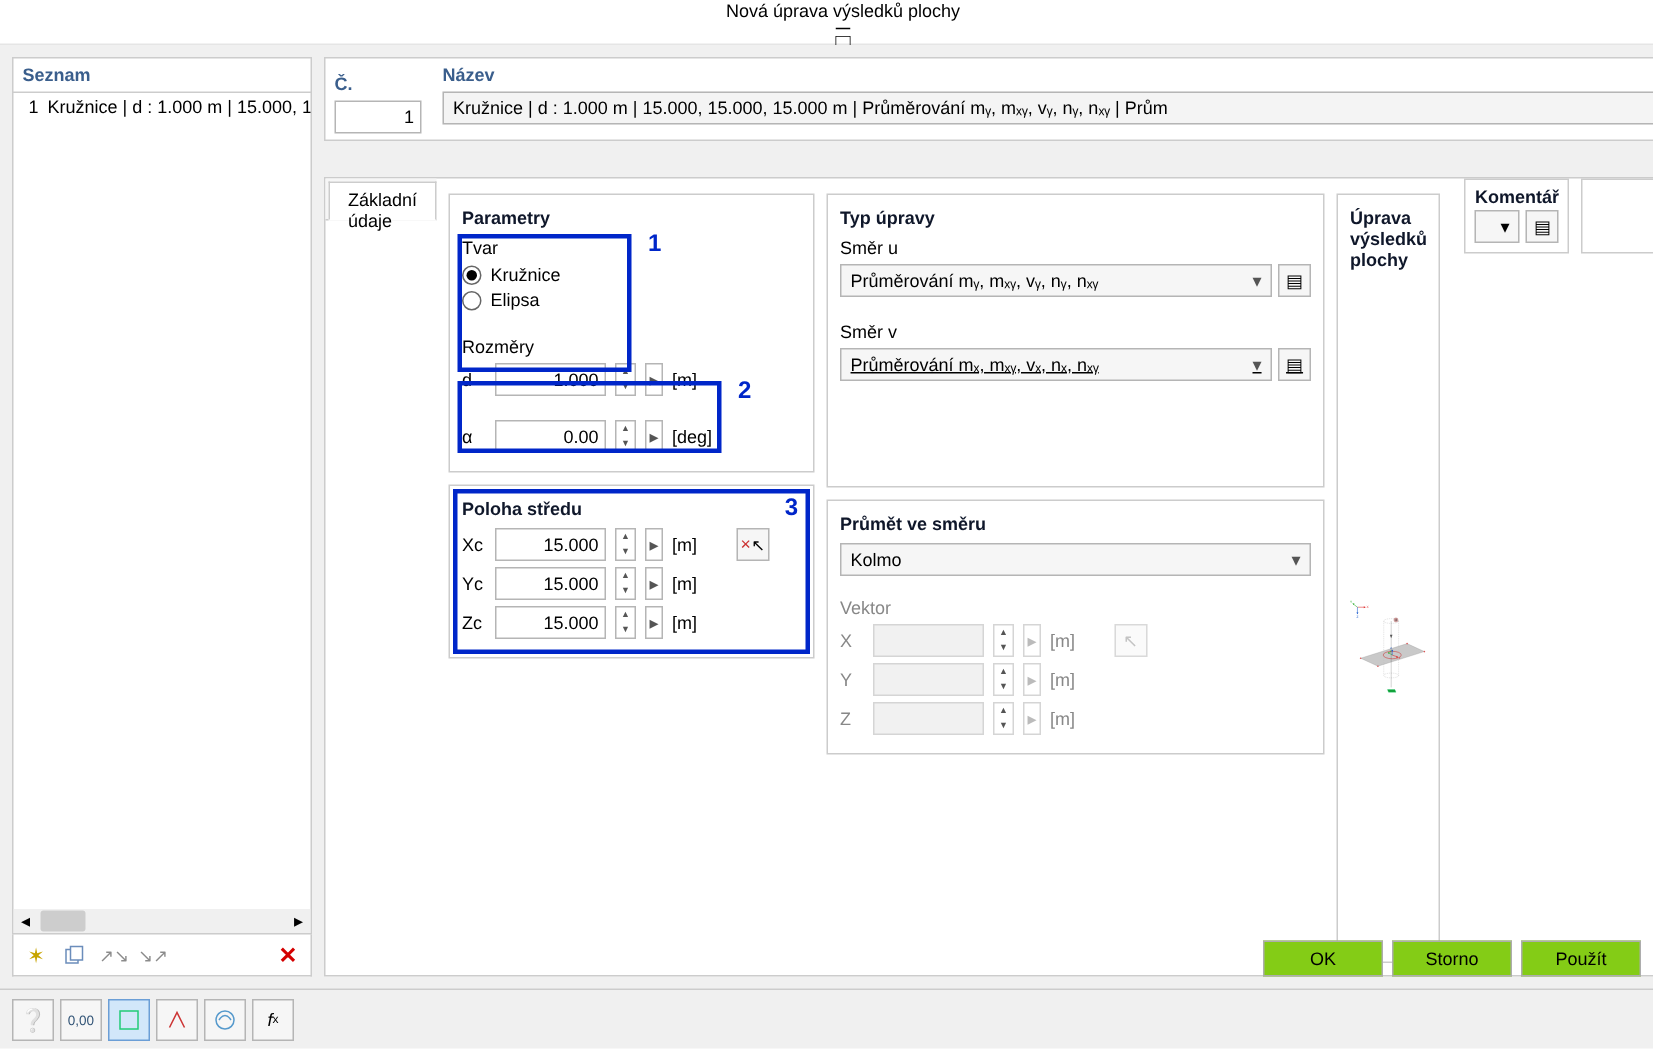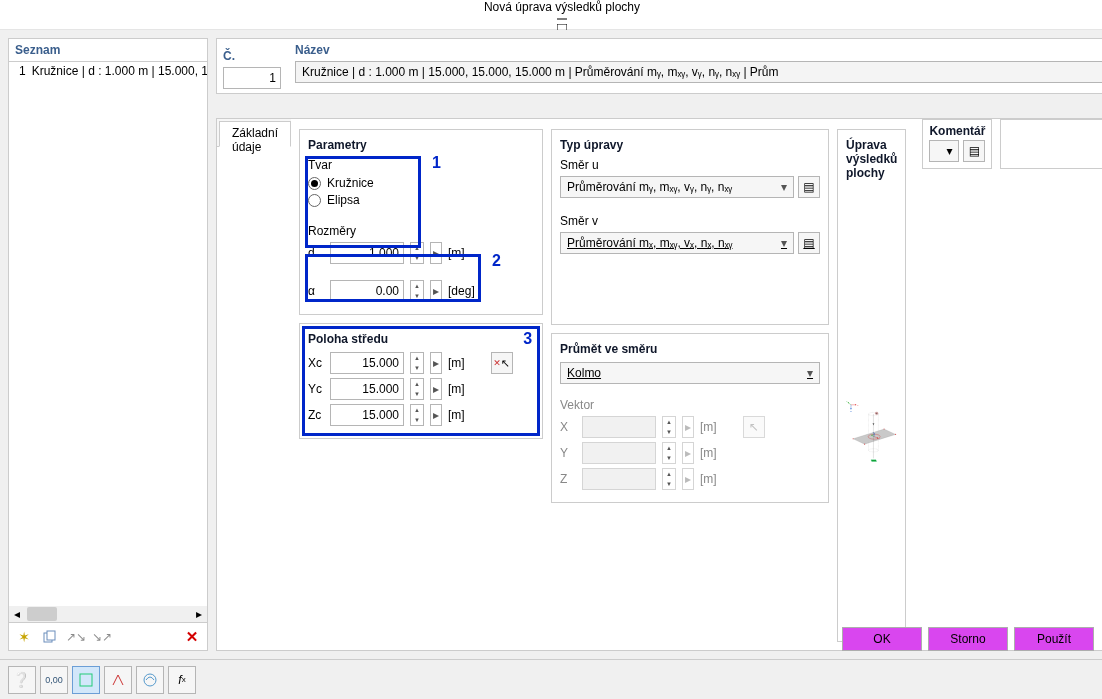--- a/index.html
+++ b/index.html
@@ -35,21 +35,21 @@
   .assign-wrap { display:flex; align-items:flex-end; gap:1px; }
   .assign-input { flex:1; height:22px; border:1px solid #b5b5b5; padding:2px 6px; }
   .hl { border: 3px solid #0026c9; }
 
   .main-row { flex:1; background:#fff; border:1px solid #ccc; margin-top:24px; display:flex; }
   .tabs { height: 28px; display:flex; align-items:flex-end; border-bottom: 1px solid #ccc; background:#f6f6f6; padding-left:2px; }
   .tab { height: 26px; padding: 4px 12px; border: 1px solid #ccc; border-bottom: 1px solid #fff; background:#fff; position: relative; top:1px; }
   .main-body { flex:1; padding: 10px 8px 8px 8px; display:flex; gap:8px; }
   .col { display:flex; flex-direction:column; gap:8px; }
   .colA { width: 244px; }
-  .colB { width: 278px; }
+  .colB { width: 332px; }
   .colC { flex:1; }
   .card { border: 1px solid #ccc; padding: 8px; position:relative; }
   .card-title { font-weight:bold; color:#0f172a; margin-bottom:6px; display:block; }
   .sublabel { color:#000; margin: 4px 0; display:block; }
   .radio-row { display:flex; align-items:center; gap:6px; margin: 3px 0; }
   .radio { width:13px; height:13px; border:1px solid #666; border-radius:50%; display:flex; align-items:center; justify-content:center; }
   .radio .dot { width:7px; height:7px; border-radius:50%; background:#000; }
   .num-line { display:flex; align-items:center; gap:6px; margin:4px 0; }
   .num-line .lbl { width:16px; }
   .num-inp { width:74px; height:22px; border:1px solid #b5b5b5; text-align:right; padding:2px 4px; background:#fff; }
@@ -65,21 +65,21 @@
   .preview-svg { width:100%; height:100%; }
   .hl-box { position:absolute; border:3px solid #0026c9; pointer-events:none; }
   .hl-num { position:absolute; color:#0026c9; font-weight:bold; font-size:16px; }
 
   .komentar { display:flex; gap:8px; height:50px; margin: 0 8px 8px; }
   .komentar .k1 { flex:1; border:1px solid #ccc; padding:4px 6px; display:flex; flex-direction:column; }
   .komentar .k2 { width:136px; border:1px solid #ccc; }
   .komentar .k3 { width:300px; border:1px solid #ccc; padding:4px 6px; display:flex; align-items:flex-start; }
   .k-drop { flex:1; height:22px; border:1px solid #b5b5b5; background:#f6f6f6; display:flex; align-items:center; padding:2px 6px; margin-top:2px;}
   .footerbtns { position:absolute; right:8px; bottom:8px; display:flex; gap:6px; }
-  .fbtn { min-width:80px; height:24px; border:1px solid #adadad; background:#d946ef; padding:2px 12px; display:flex; align-items:center; justify-content:center; }
+  .fbtn { min-width:80px; height:24px; border:1px solid #adadad; background:#84cc16; padding:2px 12px; display:flex; align-items:center; justify-content:center; }
 
   .bottombar { position:absolute; left:0; right:0; bottom:0; height:40px; border-top:1px solid #ccc; background:#f0f0f0; display:flex; align-items:center; padding:0 8px; gap:4px; }
   .bb-btn { width:28px; height:28px; border:1px solid #b5b5b5; background:#f6f6f6; display:flex; align-items:center; justify-content:center; }
   .bb-btn.active { border:1px solid #6b9ed6; background:#d2e7fa; }
 </style>
 </head>
 <body>
 
 <div class="titlebar">
   <div class="icon"></div>
@@ -279,21 +279,21 @@
                     <span>Průměrování mₓ, mₓᵧ, vₓ, nₓ, nₓᵧ</span>
                     <span class="arr">▾</span>
                   </div>
                 <div class="small-btn">▤</div>
               </div>
               <div style="height:62px;"></div>
             </div>
 
             <div class="card">
               <span class="card-title">Průmět ve směru</span>
-              <div class="drop" style="width:100%;text-decoration:underline;">
+              <div class="drop" style="width:100%;">
                   <span>Kolmo</span>
                   <span class="arr">▾</span>
                 </div>
               <div style="height:10px;"></div>
               <span class="sublabel disabled">Vektor</span>
               <div class="num-line disabled">
                 <span class="lbl">X</span>
                 <input class="num-inp" disabled="" style="">
                 <div class="spin">
                     <div>▲</div>

